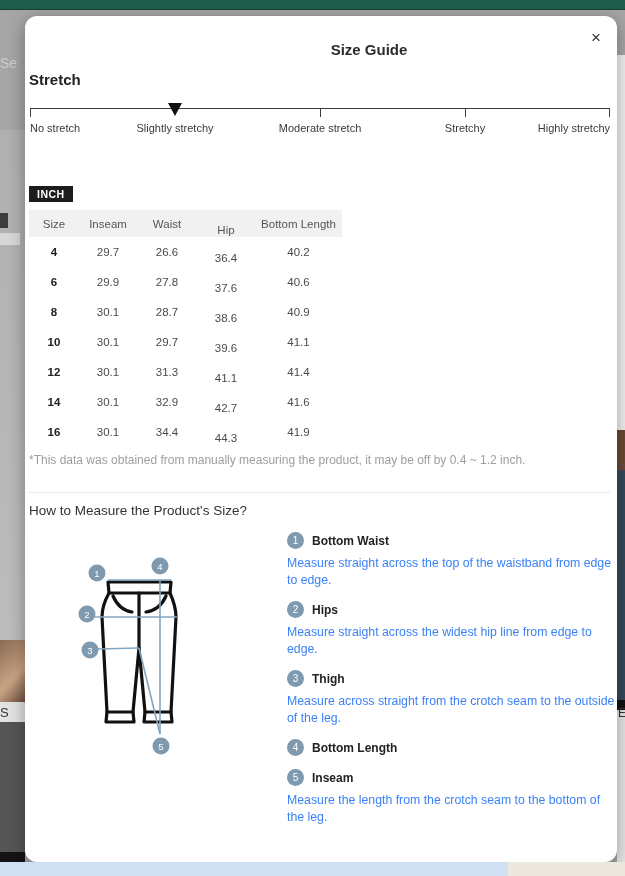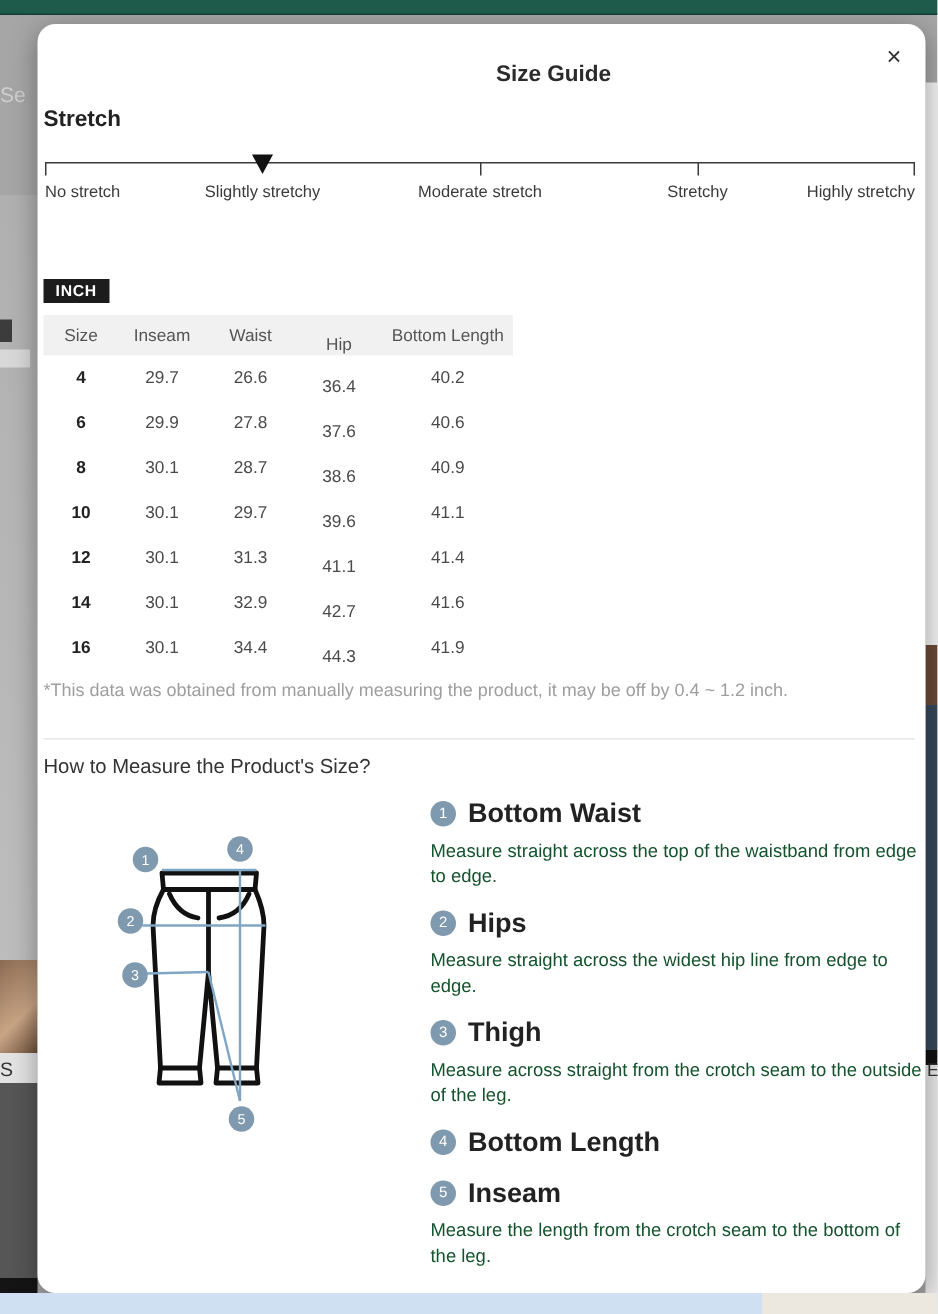--- a/index.html
+++ b/index.html
@@ -71,22 +71,22 @@
   .divider{position:absolute;left:4px;top:476px;width:581px;height:0;border-top:1px solid #e8e8e8;}
   .howto-head{position:absolute;left:4px;top:487px;font-size:13.5px;color:#333;}
 
   .diagram{position:absolute;left:30px;top:514px;}
 
   .items{position:absolute;left:262px;top:516px;width:328px;}
   .hitem{margin-bottom:13px;}
   .hhead{display:flex;align-items:center;gap:8px;}
   .numcircle{width:17px;height:17px;border-radius:50%;background:var(--accent);color:#fff;font-size:10px;
              display:flex;align-items:center;justify-content:center;flex:0 0 17px;}
-  .htitle{font-size:18px;font-weight:bold;color:#222;text-align:center;}
-  .hdesc{margin:6px 0 0 0;font-size:12.3px;line-height:16.5px;color:#14532d;}
+  .htitle{font-size:12px;font-weight:bold;color:#222;text-align:center;}
+  .hdesc{margin:6px 0 0 0;font-size:12.3px;line-height:16.5px;color:#3b82f6;}
 </style>
 </head>
 <body>
 
 <div class="backdrop">
   <span class="bd-text" style="left:0;top:55px;">Se</span>
   <div class="frag bd-left-light"></div>
   <div class="frag bd-left-mark"></div>
   <div class="frag bd-left-bar"></div>
   <div class="frag bd-left-photo"></div>

